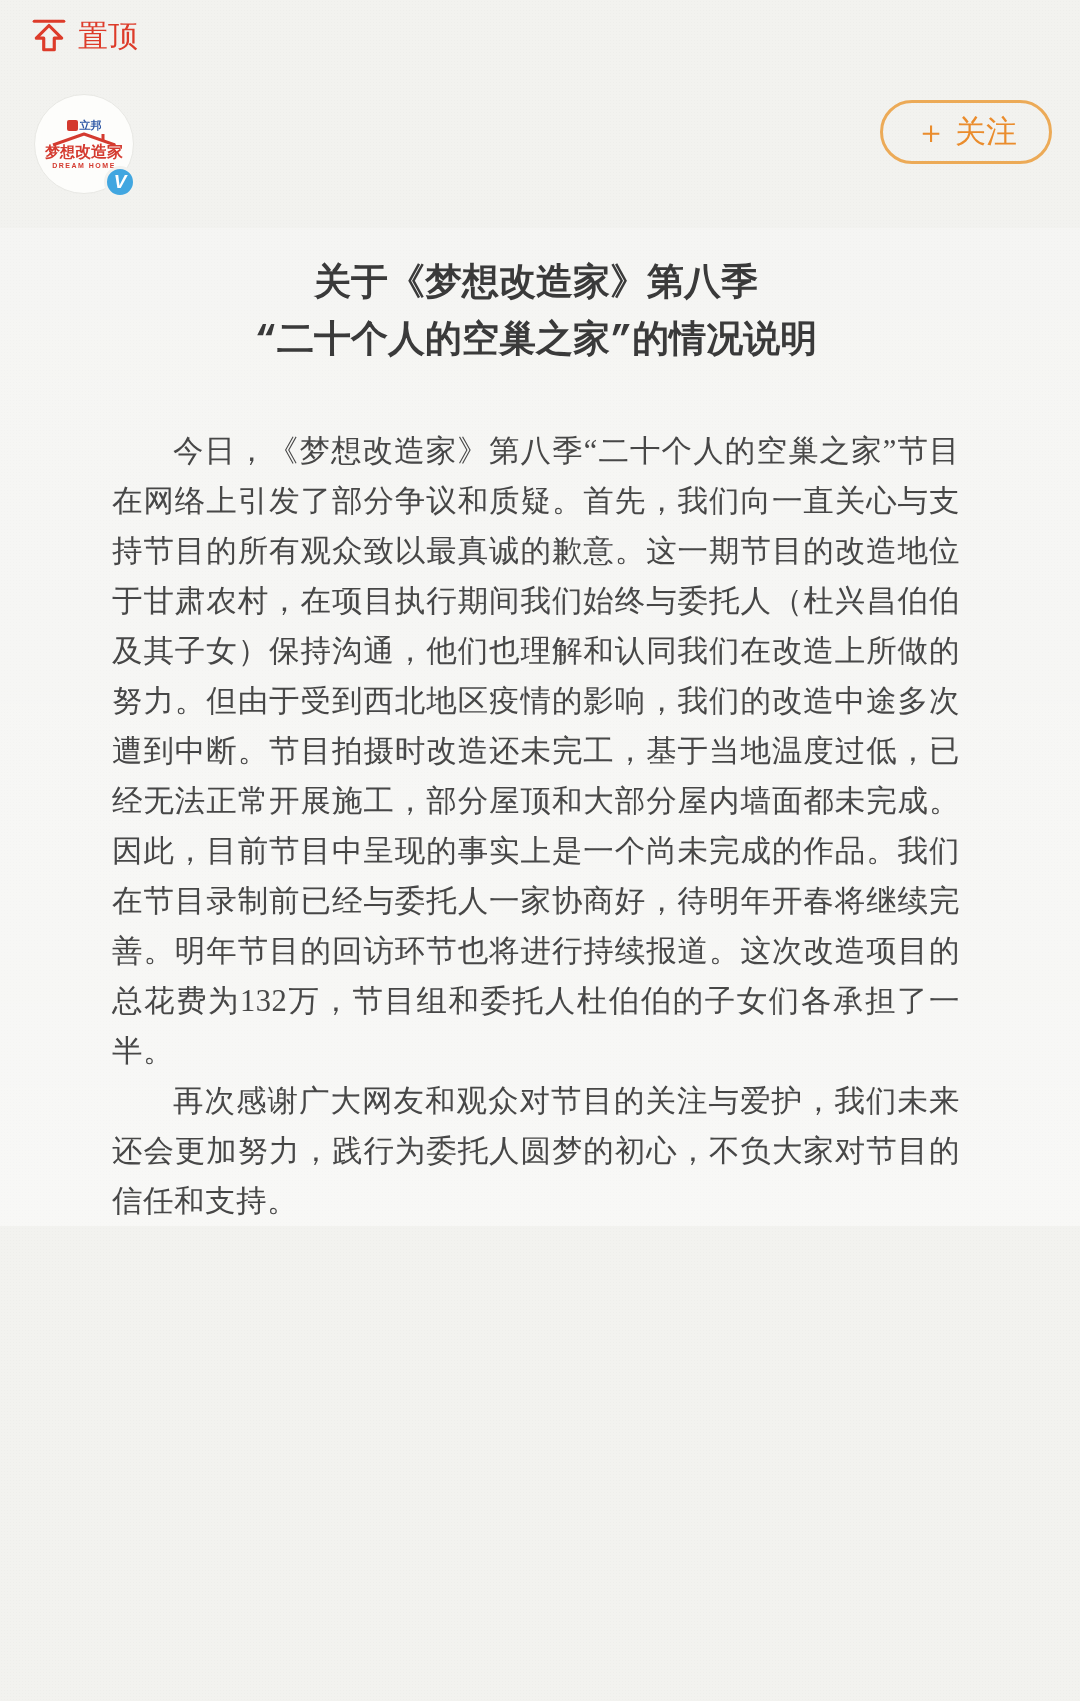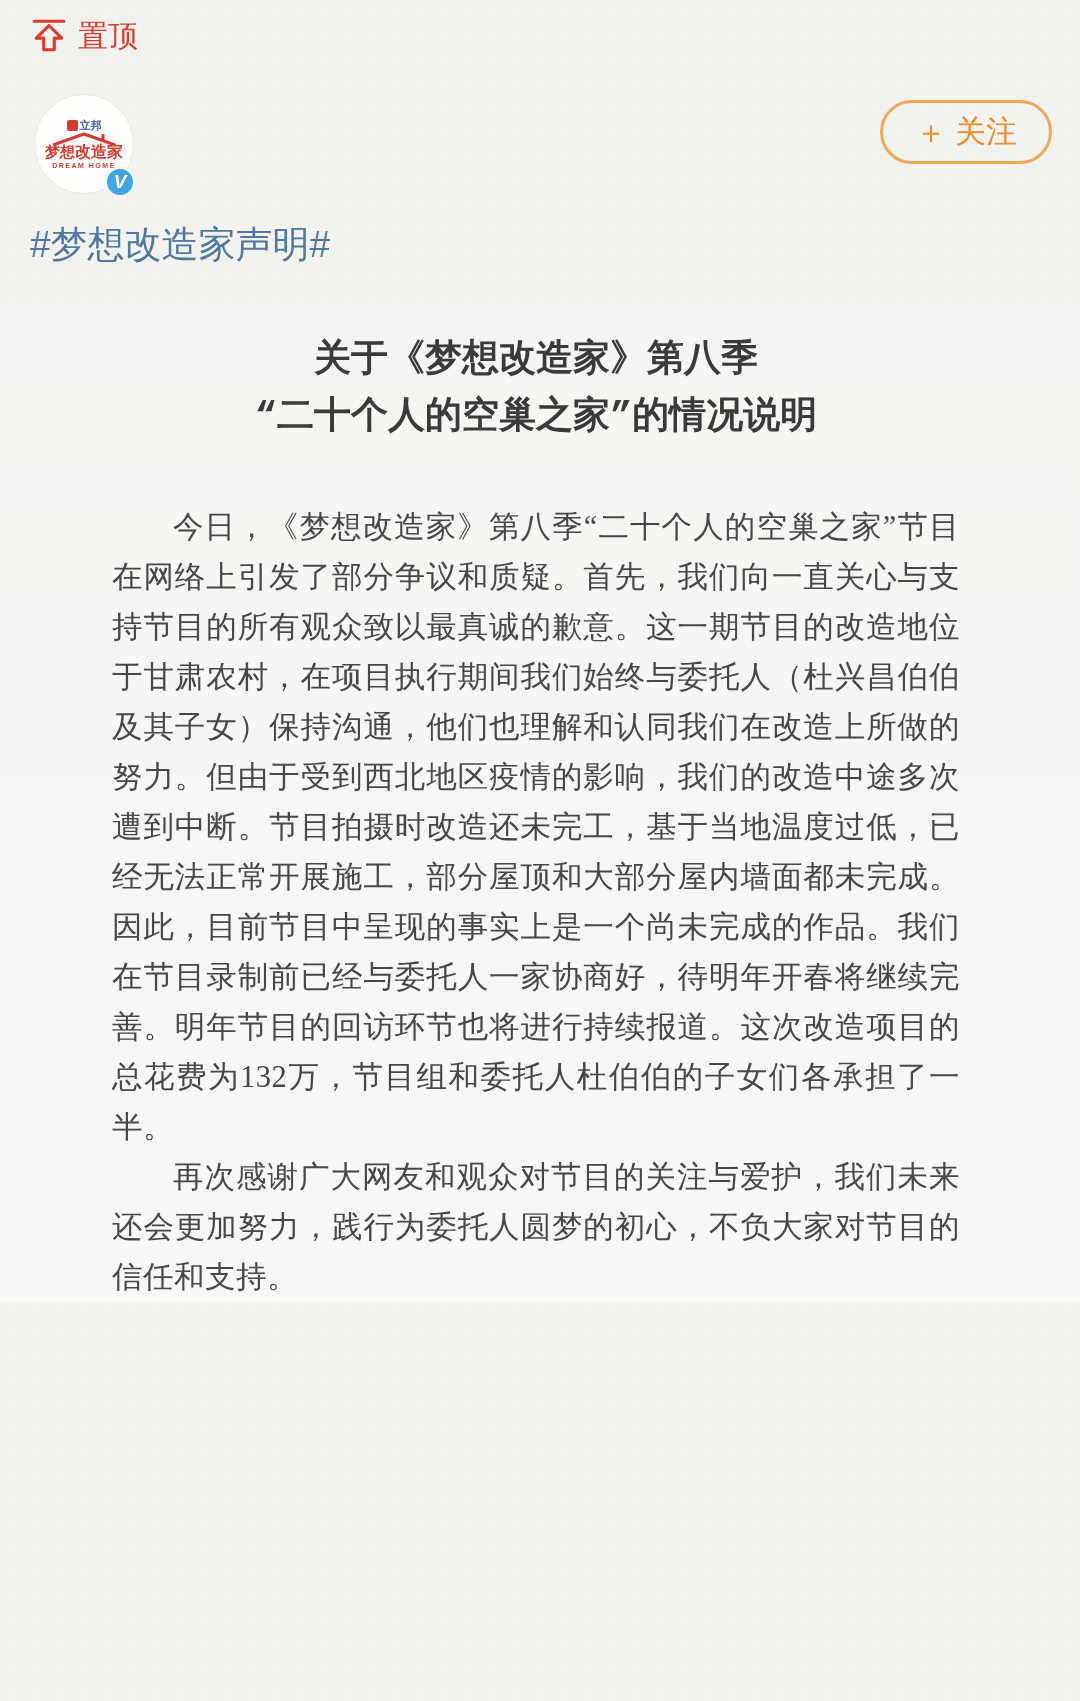--- a/index.html
+++ b/index.html
@@ -91,21 +91,20 @@
         <div class="logo-sub">DREAM HOME</div>
       </div>
       <div class="v-badge">V</div>
     </div>
     <button class="follow-btn">
       <span class="plus">＋</span>
       <span>关注</span>
     </button>
   </div>
 
-  <div class="hashtag">#梦想改造家声明#</div>
 
   <div class="statement">
     <div class="doc-title">
       <div>关于《梦想改造家》第八季</div>
       <div>“二十个人的空巢之家”的情况说明</div>
     </div>
     <div class="doc-body">
       <p>今日，《梦想改造家》第八季“二十个人的空巢之家”节目在网络上引发了部分争议和质疑。首先，我们向一直关心与支持节目的所有观众致以最真诚的歉意。这一期节目的改造地位于甘肃农村，在项目执行期间我们始终与委托人（杜兴昌伯伯及其子女）保持沟通，他们也理解和认同我们在改造上所做的努力。但由于受到西北地区疫情的影响，我们的改造中途多次遭到中断。节目拍摄时改造还未完工，基于当地温度过低，已经无法正常开展施工，部分屋顶和大部分屋内墙面都未完成。因此，目前节目中呈现的事实上是一个尚未完成的作品。我们在节目录制前已经与委托人一家协商好，待明年开春将继续完善。明年节目的回访环节也将进行持续报道。这次改造项目的总花费为132万，节目组和委托人杜伯伯的子女们各承担了一半。</p>
       <p>再次感谢广大网友和观众对节目的关注与爱护，我们未来还会更加努力，践行为委托人圆梦的初心，不负大家对节目的信任和支持。</p>
     </div>

